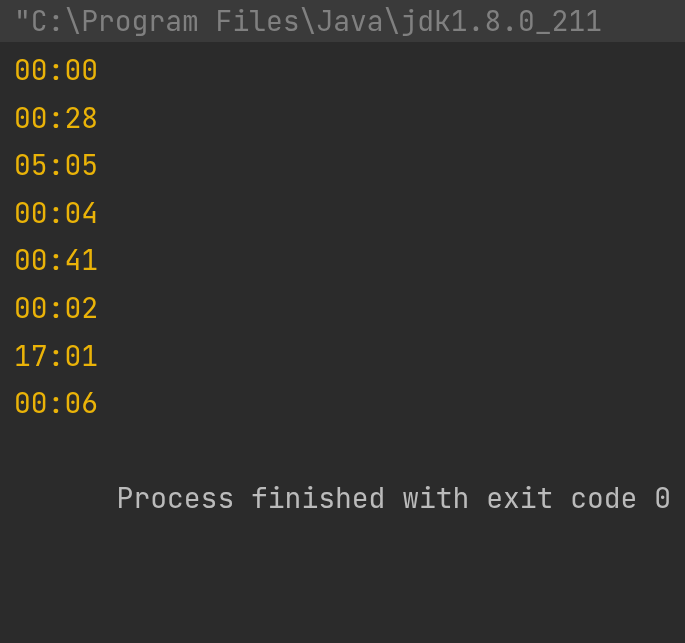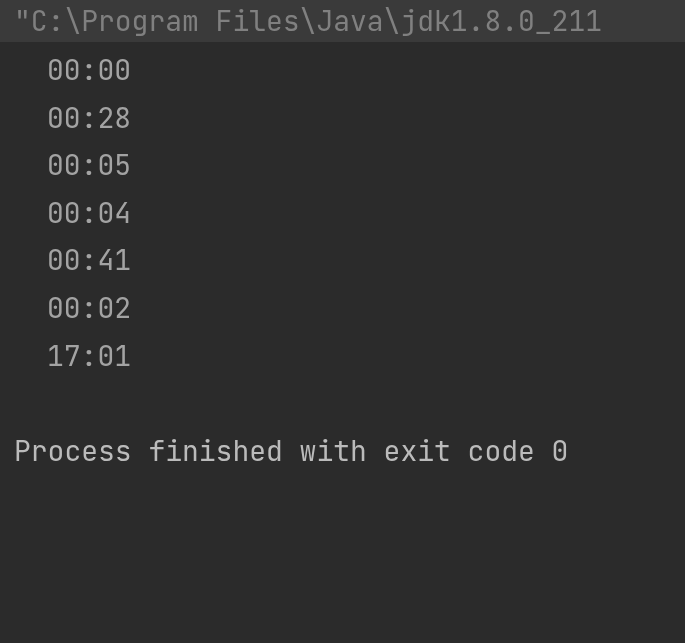--- a/index.html
+++ b/index.html
@@ -27,42 +27,43 @@
       padding: 0 14px;
       white-space: nowrap;
       overflow: hidden;
       font-size: 28px;
       line-height: 1.5;
     }
     .output-lines {
       padding: 4px 14px 0 14px;
     }
     .output-line {
-      color: #a3a3a3;
+      color: #eab308;
       white-space: pre;
-      margin-left: 33px;
     }
     .blank-line {
       height: 1.7em;
     }
     .exit-line {
       color: #bbbbbb;
       padding: 0 14px;
       white-space: pre;
+      text-align: right;
     }
   </style>
 </head>
 <body>
 
 <div class="console">
   <div class="command-line">"C:\Program Files\Java\jdk1.8.0_211</div>
   <div class="output-lines">
     <div class="output-line">00:00</div>
     <div class="output-line">00:28</div>
-    <div class="output-line">00:05</div>
+    <div class="output-line">05:05</div>
     <div class="output-line">00:04</div>
     <div class="output-line">00:41</div>
     <div class="output-line">00:02</div>
     <div class="output-line">17:01</div>
+    <div class="output-line">00:06</div>
     <div class="blank-line"></div>
   </div>
   <div class="exit-line">Process finished with exit code 0</div>
 </div>
 
 </body></html>

